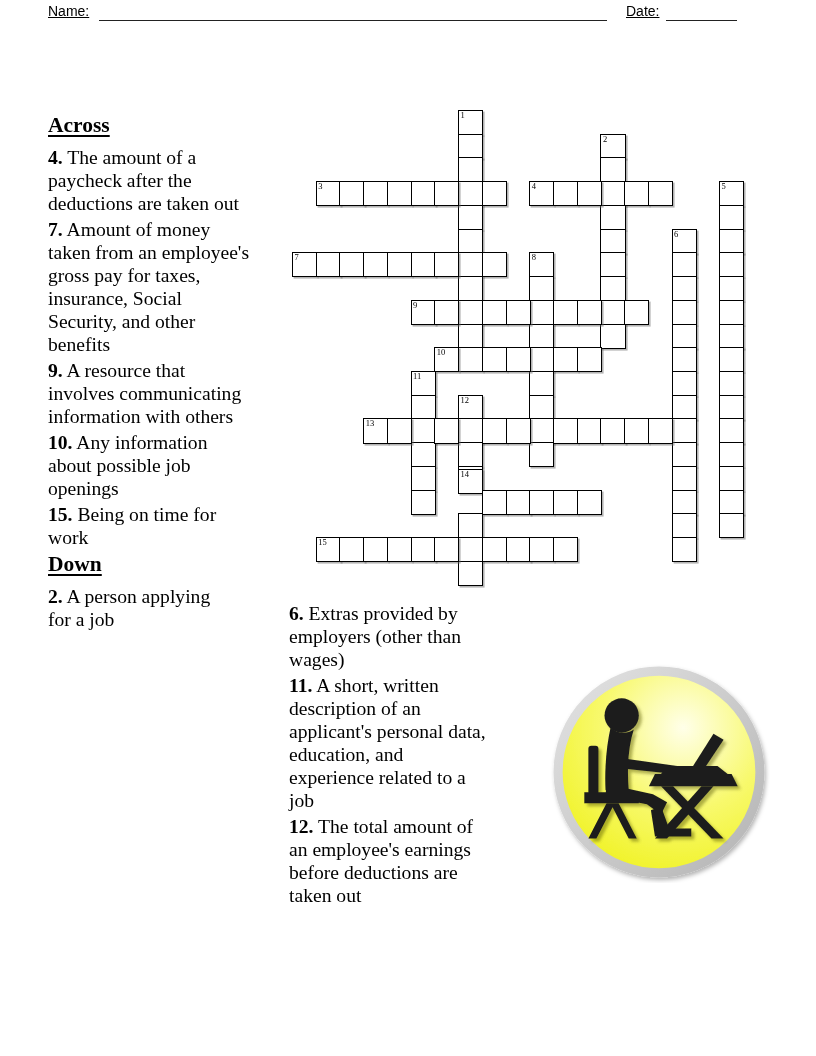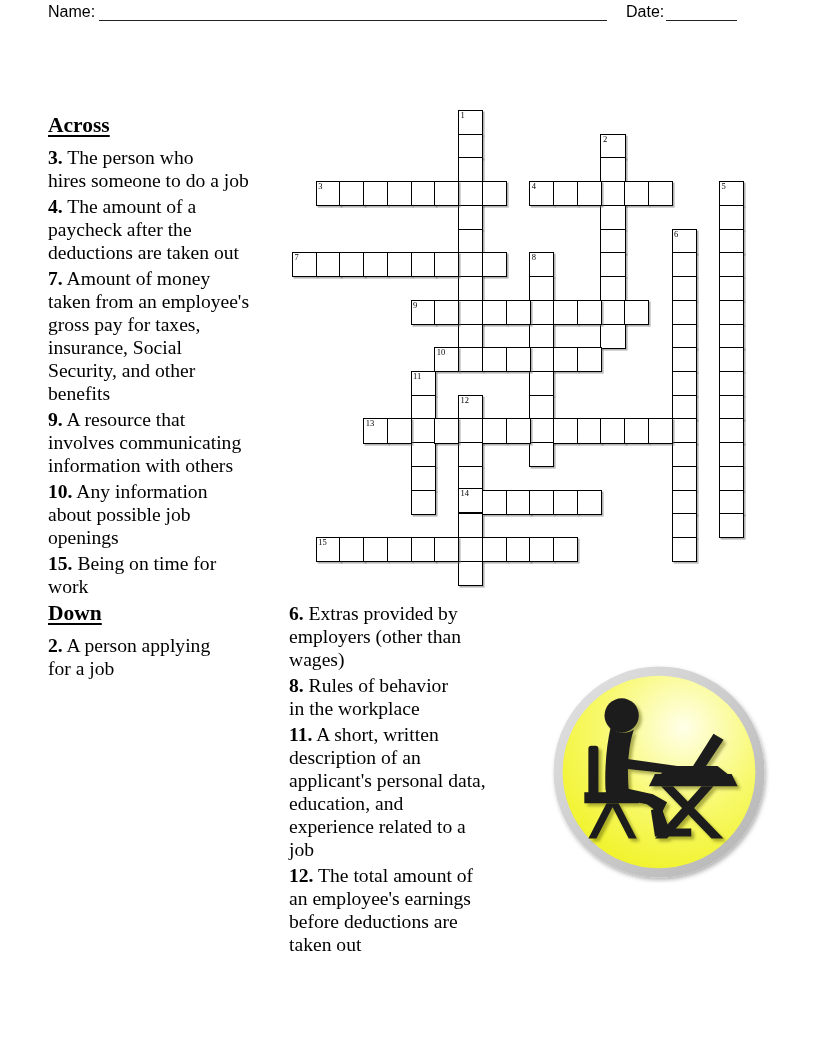--- a/index.html
+++ b/index.html
@@ -1,20 +1,20 @@
 <!DOCTYPE html>
 <html><head>
 <meta charset="utf-8">
 <style>
   html,body{margin:0;padding:0;background:#fff;}
   .sheet{position:relative;width:816px;height:1056px;background:#fff;overflow:hidden;
          font-family:"Liberation Serif","DejaVu Serif",serif;color:#000;}
   
   .hdr-label{position:absolute;font-family:"Liberation Sans","DejaVu Sans",sans-serif;
-             font-size:16px;top:3px;}
+             font-size:14px;top:3px;text-decoration:underline;}
   .blank-line{position:absolute;top:3px;height:17px;border-bottom:1.6px solid #222;}
   .name-label{left:48px;}
   .name-line{left:99px;width:508px;}
   .date-label{left:626px;}
   .date-line{left:666px;width:71px;}
   
   .title{position:absolute;top:33px;left:0;width:816px;text-align:center;
          font-size:47px;font-weight:400;letter-spacing:0.5px;}
   
   .clue-col{position:absolute;width:256px;}
@@ -41,37 +41,35 @@
 
   <span class="hdr-label name-label">Name:</span>
   <span class="blank-line name-line"></span>
   <span class="hdr-label date-label">Date:</span>
   <span class="blank-line date-line"></span>
 
 
   <div class="clue-col col-left">
     <div class="clue-heading">Across</div>
     <div id="across-list">
-        <p class="clue"><b>3.</b> The person who<br>hires someone to do a job</p>
         <p class="clue"><b>4.</b> The amount of a<br>paycheck after the<br>deductions are taken out</p>
         <p class="clue"><b>7.</b> Amount of money<br>taken from an employee's<br>gross pay for taxes,<br>insurance, Social<br>Security, and other<br>benefits</p>
         <p class="clue"><b>9.</b> A resource that<br>involves communicating<br>information with others</p>
         <p class="clue"><b>10.</b> Any information<br>about possible job<br>openings</p>
         <p class="clue"><b>15.</b> Being on time for<br>work</p>
       </div>
     <div class="clue-heading">Down</div>
     <div id="down-list-left">
         <p class="clue"><b>2.</b> A person applying<br>for a job</p>
       </div>
   </div>
 
   <div class="clue-col col-mid">
     <div id="down-list-mid">
         <p class="clue"><b>6.</b> Extras provided by<br>employers (other than<br>wages)</p>
-        <p class="clue"><b>8.</b> Rules of behavior<br>in the workplace</p>
         <p class="clue"><b>11.</b> A short, written<br>description of an<br>applicant's personal data,<br>education, and<br>experience related to a<br>job</p>
         <p class="clue"><b>12.</b> The total amount of<br>an employee's earnings<br>before deductions are<br>taken out</p>
       </div>
   </div>
 
   <div class="grid" id="grid" style="--line: #000000;">
       <div class="cell" style="left: 166px; top: 0px;">
         <span class="cellnum">1</span>
       </div>
       <div class="cell" style="left: 166px; top: 23.7px;"></div>
@@ -188,21 +186,21 @@
       <div class="cell" style="left: 118.6px; top: 308.4px;"></div>
       <div class="cell" style="left: 118.6px; top: 332.1px;"></div>
       <div class="cell" style="left: 118.6px; top: 355.8px;"></div>
       <div class="cell" style="left: 118.6px; top: 379.5px;"></div>
       <div class="cell" style="left: 166px; top: 284.6px;">
         <span class="cellnum">12</span>
       </div>
       <div class="cell" style="left: 166px; top: 308.4px;"></div>
       <div class="cell" style="left: 166px; top: 332.1px;"></div>
       <div class="cell" style="left: 166px; top: 355.8px;"></div>
-      <div class="cell" style="left: 166px; top: 378px; text-align: center;">
+      <div class="cell" style="left: 166px; top: 359px; text-align: center;">
         <span class="cellnum">14</span>
       </div>
       <div class="cell" style="left: 166px; top: 403.2px;"></div>
       <div class="cell" style="left: 166px; top: 427px;"></div>
       <div class="cell" style="left: 166px; top: 450.7px;"></div>
       <div class="cell" style="left: 71.2px; top: 308.4px;">
         <span class="cellnum">13</span>
       </div>
       <div class="cell" style="left: 94.9px; top: 308.4px;"></div>
       <div class="cell" style="left: 142.3px; top: 308.4px;"></div>

